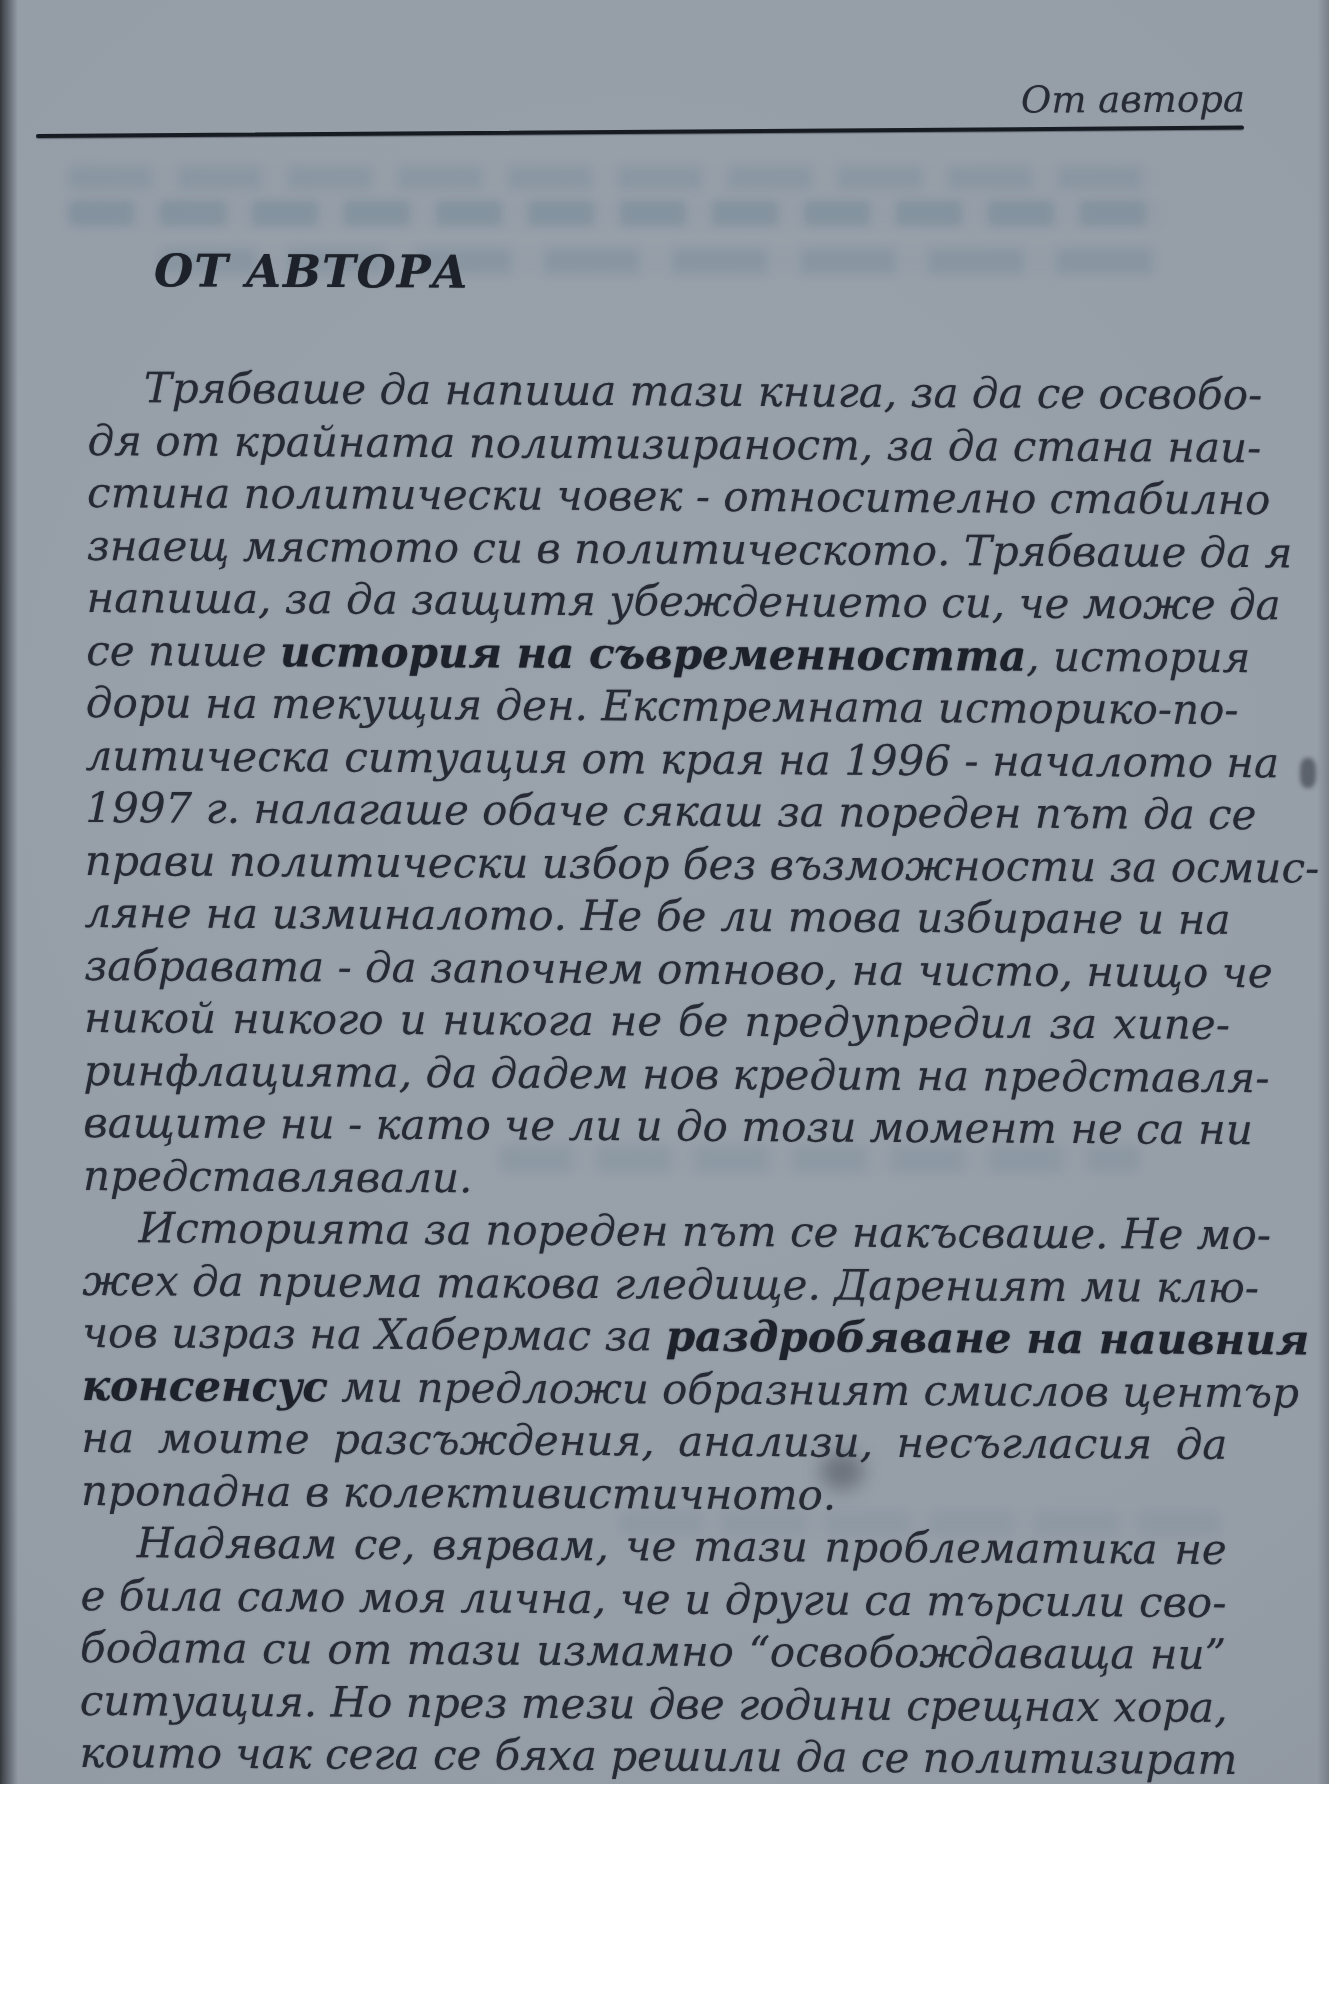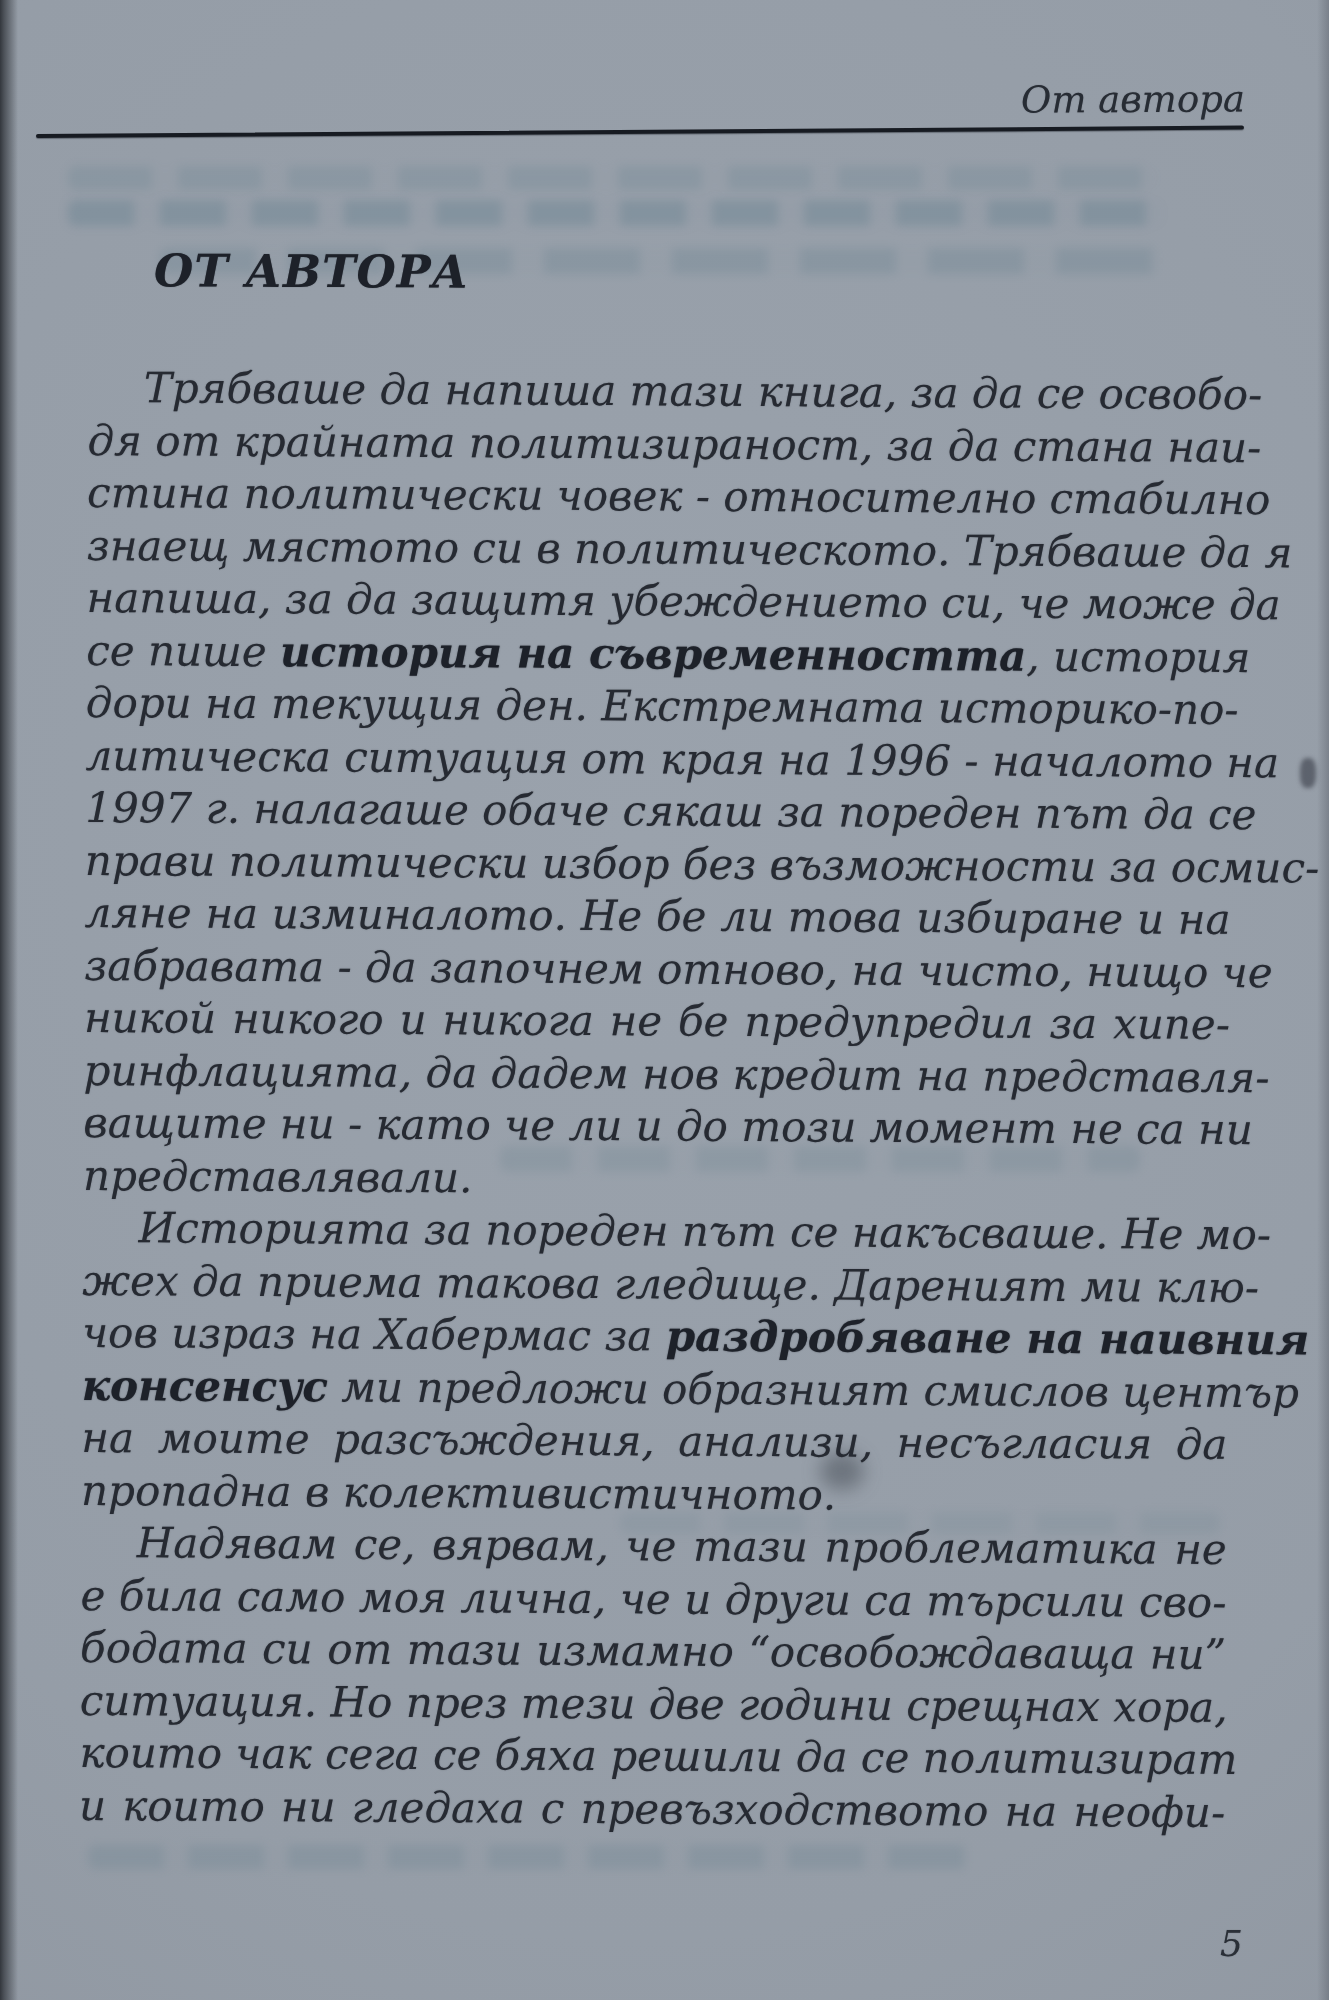--- a/index.html
+++ b/index.html
@@ -3,21 +3,21 @@
 <meta charset="utf-8">
 <style>
   html, body { margin: 0; padding: 0; }
   body {
     width: 1329px; height: 2000px;
     font-family: "DejaVu Serif", "Liberation Serif", serif;
     overflow: hidden;
   }
   .page {
     position: relative;
-    width: 1329px; height: 2000px;
+    width: 1329px; height: 1784px;
     background: radial-gradient(140% 110% at 48% 42%,
                 #9aa2ac 0%, #959da7 50%, #8b929c 90%, #848b94 100%);
     overflow: hidden;
     text-decoration: underline;
   }
   
   .edge-left {
     position: absolute; left: 0; top: 0; width: 18px; height: 100%;
     background: linear-gradient(90deg, #33373d 0%, #4c5158 22%, rgba(140,146,155,0) 100%);
   }

